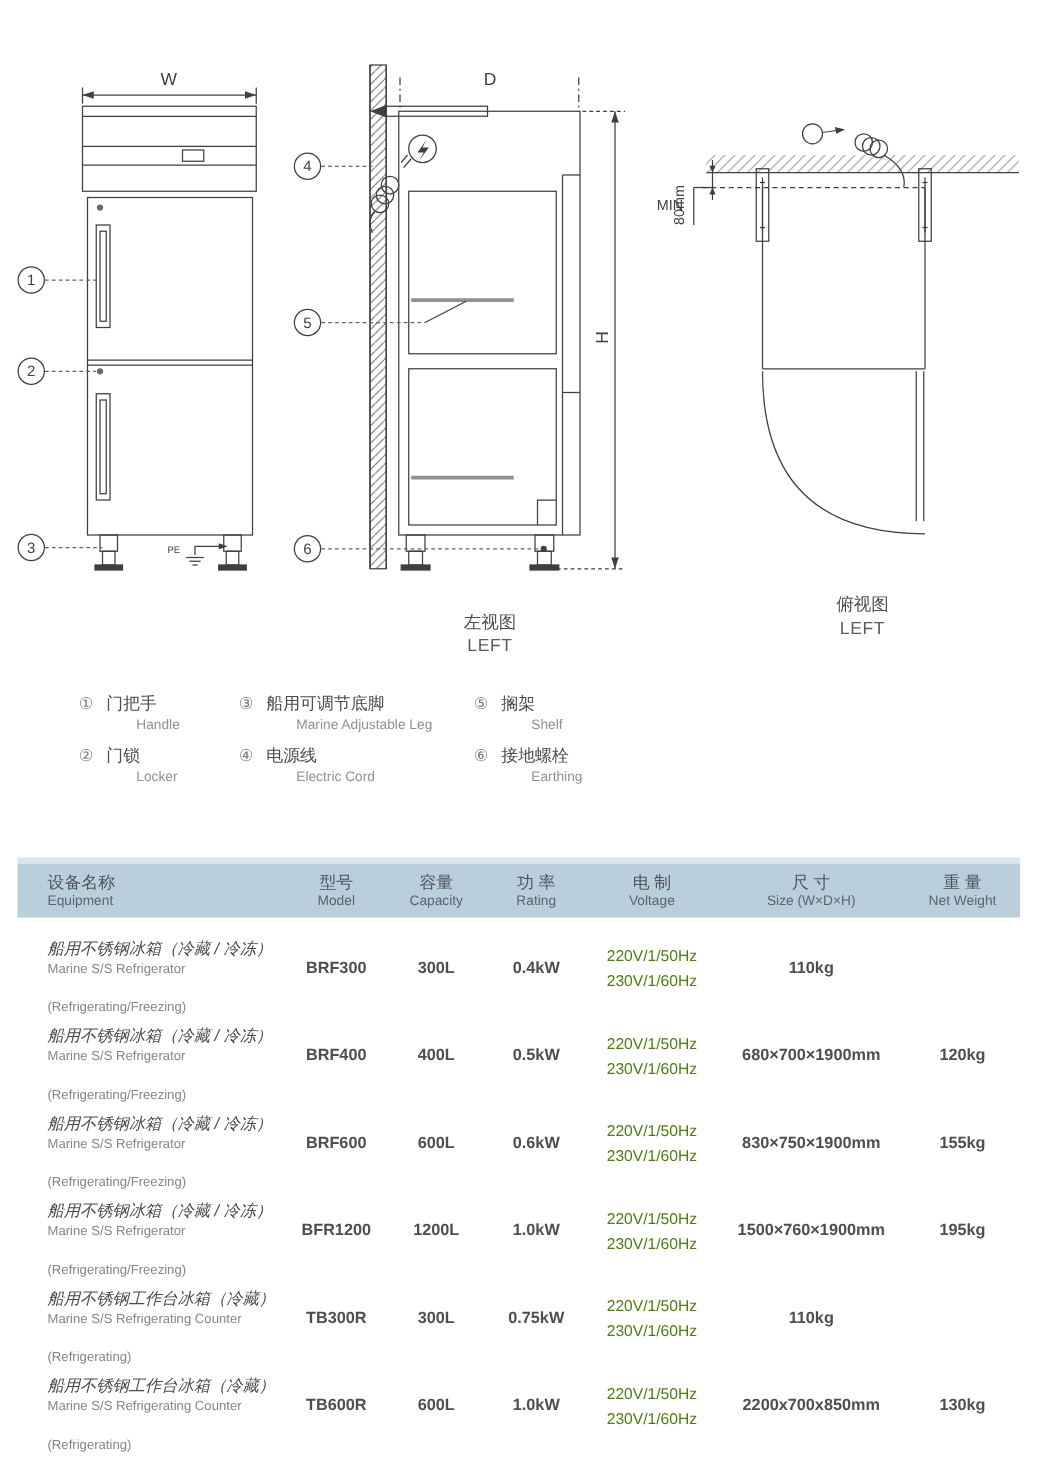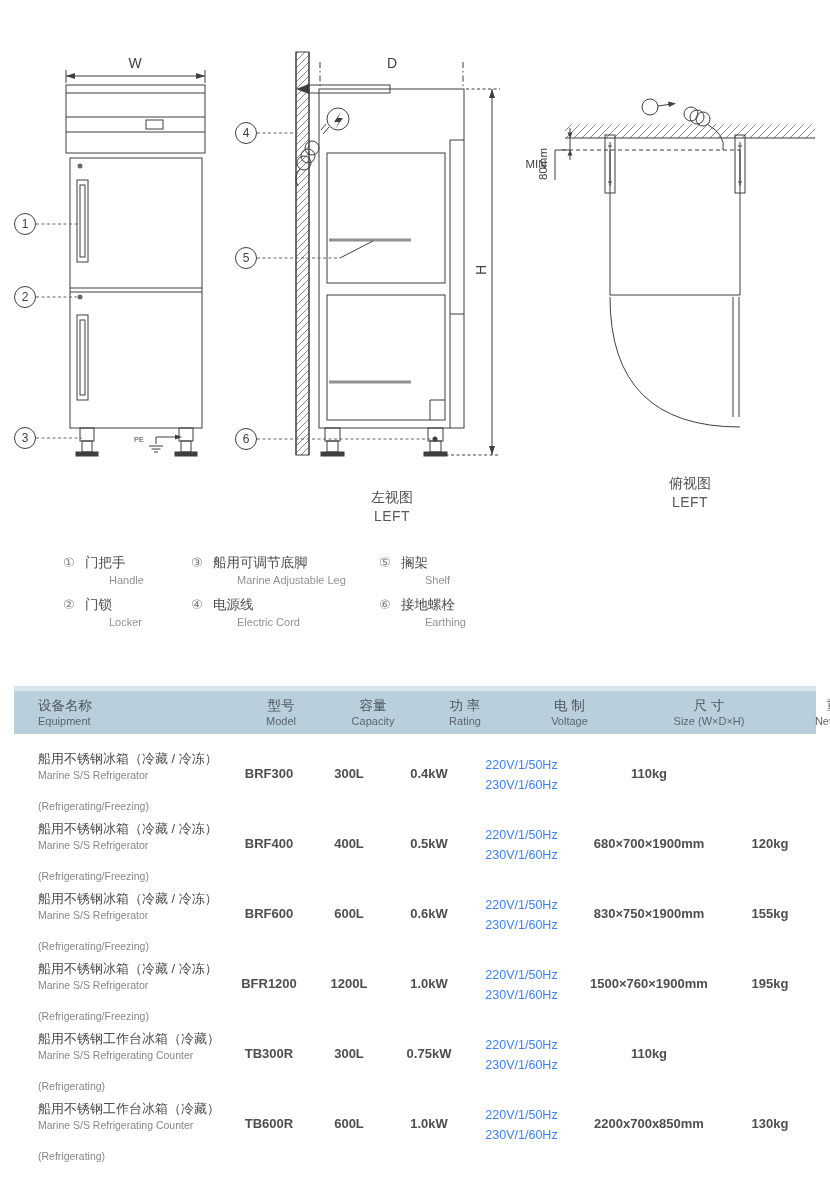--- a/index.html
+++ b/index.html
@@ -17,32 +17,32 @@
   .legend{position:absolute;left:63px;top:554px;display:grid;grid-template-columns:128px 188px 190px;column-gap:0;}
   .legend-col{display:flex;flex-direction:column;gap:9px;}
   .legend-item{display:grid;grid-template-columns:22px auto;}
   .legend-item .num{font-size:13px;color:#7d7d7d;line-height:17px;}
   .legend-item .cn{font-size:13.5px;color:#4a4a4a;line-height:17px;}
   .legend-item .en{grid-column:2;font-size:11px;color:#919191;line-height:14px;margin-top:2px;margin-left:24px;}
 
   .spec-table{position:absolute;left:14px;top:686px;width:802px;}
   .spec-strip{height:5px;background:#d9e5ec;}
   .grid7{display:grid;grid-template-columns:215px 80px 80px 80px 105px 150px 92px;}
-  .spec-head{background:#b9cfdb;height:43px;align-items:center;gap:12px;}
+  .spec-head{background:#b9cfdb;height:43px;align-items:center;}
   .head-cell{text-align:center;line-height:1.25;padding-top:2px;}
   .head-cell.first{text-align:left;padding-left:24px;}
   .head-cell .cn{font-size:13.5px;color:#4d545a;}
   .head-cell .en{font-size:11px;color:#5c646b;}
   .spec-row{height:70px;align-items:start;}
   .cell-name{padding-left:24px;padding-top:9px;}
-  .cell-name .cn{font-size:13px;color:#4a4a4a;line-height:15px;}
+  .cell-name .cn{font-size:13px;color:#4a4a4a;line-height:15px;font-style:italic;}
   .cell-name .en{font-size:10.5px;color:#868686;line-height:13px;margin-top:3px;}
   .cell-name .note{font-size:10.5px;color:#868686;line-height:13px;margin-top:18px;}
   .cell-val{text-align:center;font-size:13px;color:#4e4e4e;padding-top:24px;font-weight:bold;}
-  .cell-volt{text-align:center;font-size:12.5px;color:#3b82f6;padding-top:13px;line-height:20px;}
+  .cell-volt{text-align:center;font-size:12.5px;color:#4d7c0f;padding-top:13px;line-height:20px;}
 </style>
 </head>
 <body>
 
 <div class="page">
 
   <svg style="left:0;top:50px" width="230" height="420" viewBox="0 0 230 420">
     <g stroke="#3f3f3f" stroke-width="1" fill="none">
 
       <line x1="66" y1="20" x2="66" y2="33"></line>

